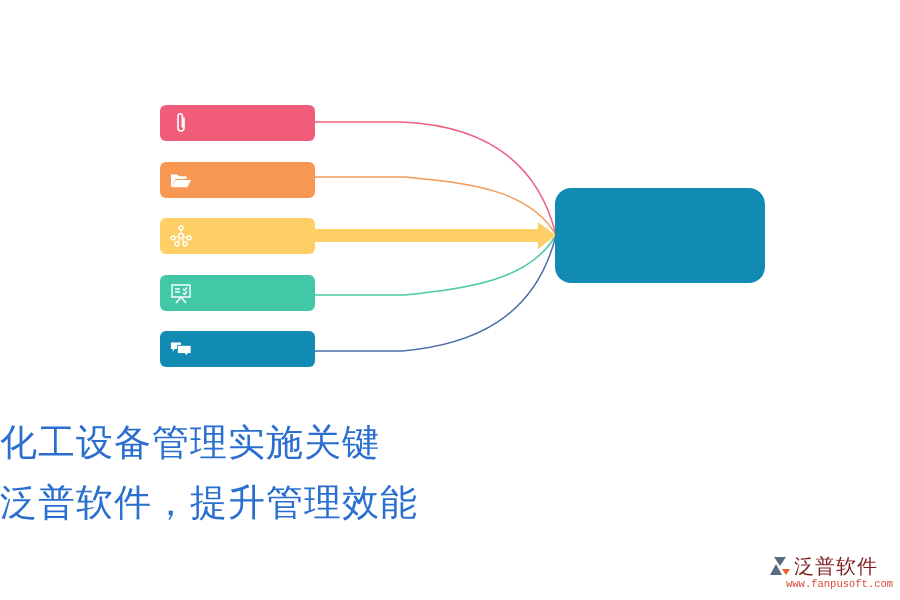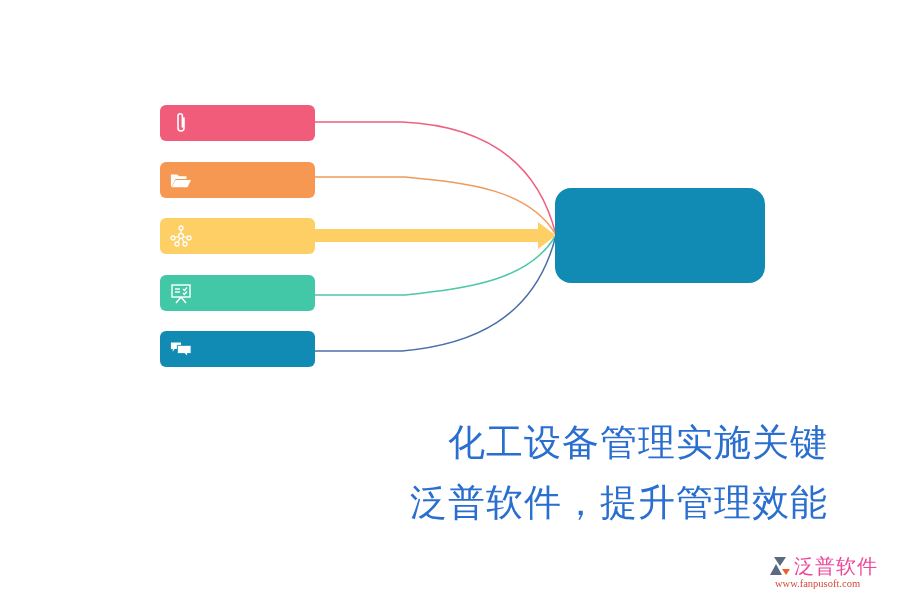--- a/index.html
+++ b/index.html
@@ -4,25 +4,25 @@
 <style>
   html, body { margin:0; padding:0; }
   body { width:900px; height:600px; background:#ffffff; position:relative; overflow:hidden;
          font-family:"DejaVu Sans", sans-serif; }
   .diagram { position:absolute; left:0; top:0; width:900px; height:600px; }
   .box { position:absolute; left:160px; width:155px; height:36px; border-radius:6px;
          display:flex; align-items:center; }
   .box .icon { margin-left:10px; width:22px; height:22px; display:flex; align-items:center; justify-content:center; }
   .center-box { position:absolute; left:555px; top:188px; width:210px; height:95px;
                 border-radius:16px; background:#128bb4; }
-  .title { position:absolute; left:0; width:828px; text-align:right; color:#2a6fd0;
+  .title { position:absolute; left:0; width:828px; text-align:left; color:#2a6fd0;
            font-size:37px; letter-spacing:1px; }
   .logo { position:absolute; left:768px; top:553px; width:125px; height:40px; }
-  .logo .brand { position:absolute; left:26px; top:0; font-size:20px; color:#ec4899; letter-spacing:1px; }
-  .logo .url { position:absolute; left:7px; top:25px; font-family:Liberation Serif, serif; font-size:10.5px; color:#d44a3a; }
+  .logo .brand { position:absolute; left:26px; top:0; font-size:20px; color:#7f1d1d; letter-spacing:1px; }
+  .logo .url { position:absolute; left:18px; top:25px; font-family:Liberation Mono, monospace; font-size:10.5px; color:#d44a3a; }
 </style>
 </head>
 <body>
 
 <div class="diagram">
   <svg width="900" height="600" style="position:absolute;left:0;top:0">
     <path d="M315,122 L402,122 C470,125 535,150 556,235" stroke="#ee5f80" stroke-width="1.5" fill="none"></path>
     <path d="M315,177 L405,177 C470,183 530,190 556,235" stroke="#f19a5a" stroke-width="1.5" fill="none"></path>
     <path d="M315,295 L405,295 C470,288 530,280 556,235" stroke="#4cc7a8" stroke-width="1.5" fill="none"></path>
     <path d="M315,351 L402,351 C470,345 535,320 556,235" stroke="#4a6fa8" stroke-width="1.5" fill="none"></path>

